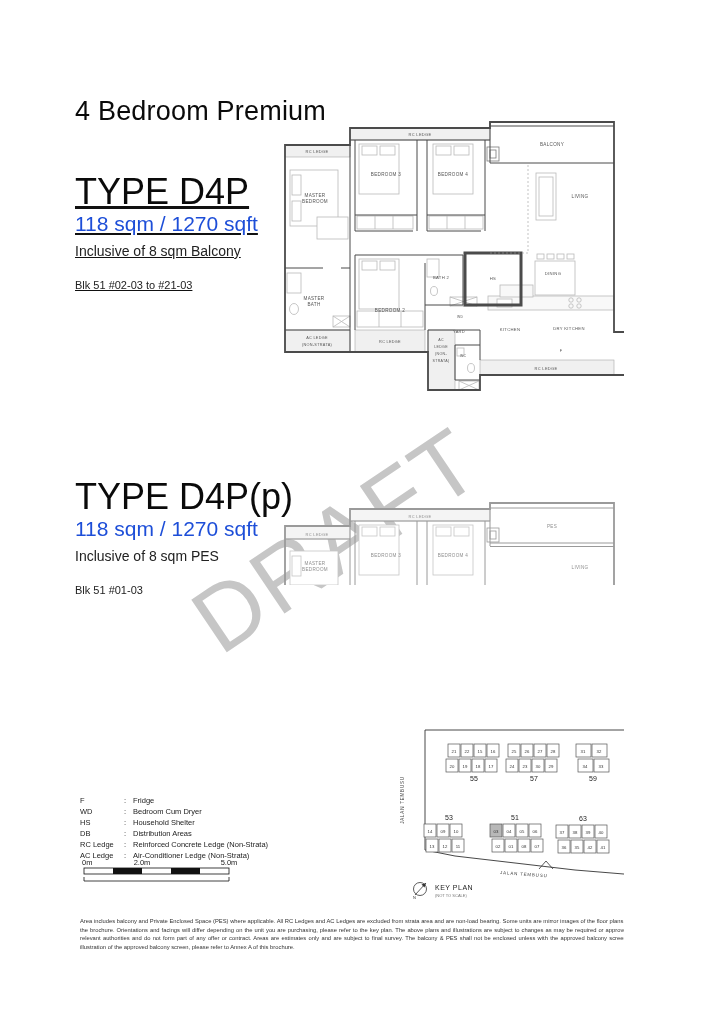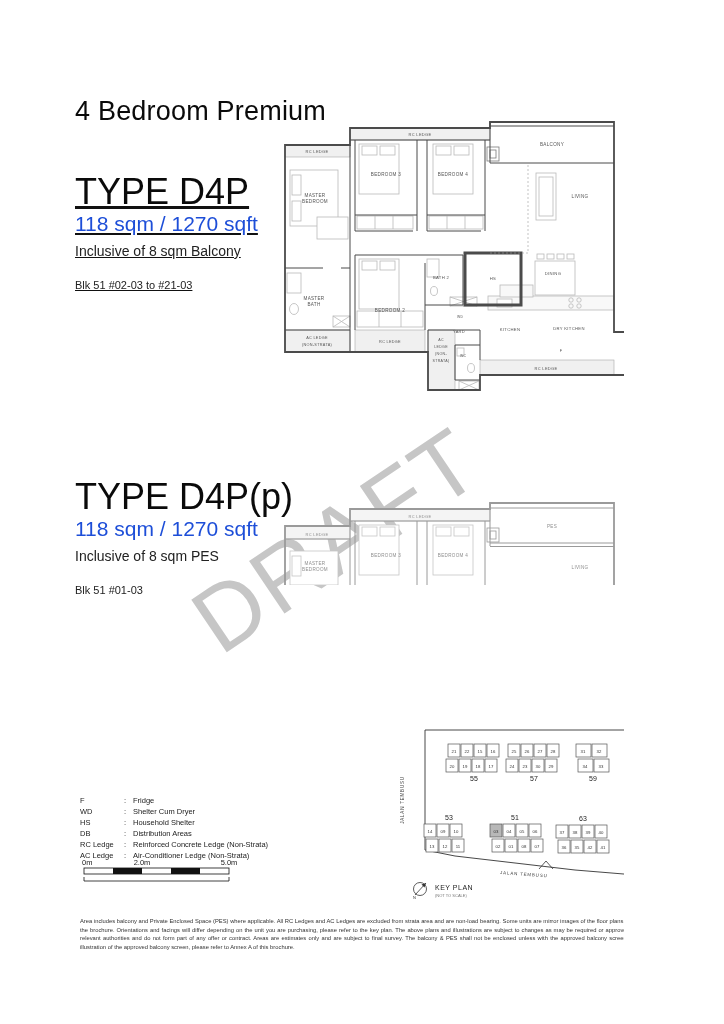--- a/index.html
+++ b/index.html
@@ -237,21 +237,21 @@
 
   <div class="abs legend">
     <div class="lrow">
         <span class="lterm">F</span>
         <span class="lsep">:</span>
         <span class="ldef">Fridge</span>
       </div>
     <div class="lrow">
         <span class="lterm">WD</span>
         <span class="lsep">:</span>
-        <span class="ldef">Shelter Cum Dryer</span>
+        <span class="ldef">Bedroom Cum Dryer</span>
       </div>
     <div class="lrow">
         <span class="lterm">HS</span>
         <span class="lsep">:</span>
         <span class="ldef">Household Shelter</span>
       </div>
     <div class="lrow">
         <span class="lterm">DB</span>
         <span class="lsep">:</span>
         <span class="ldef">Distribution Areas</span>

